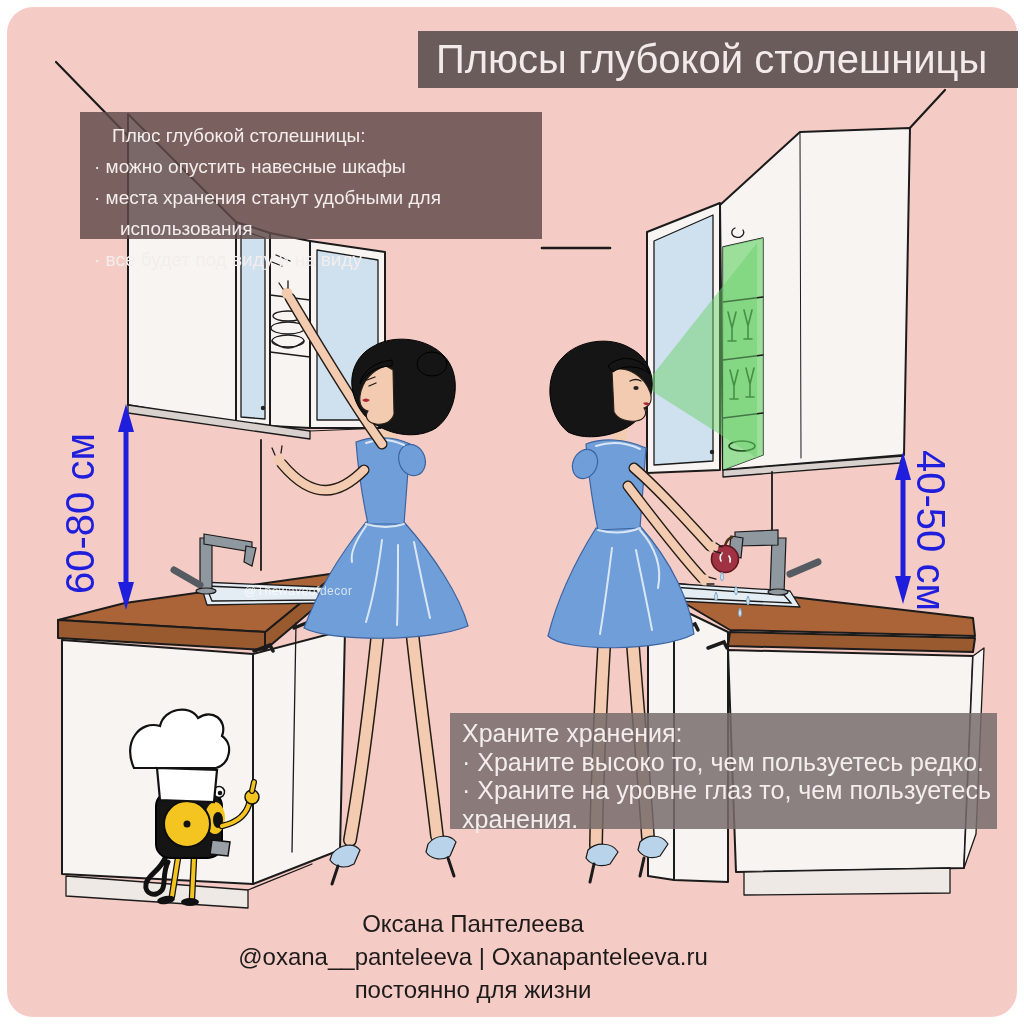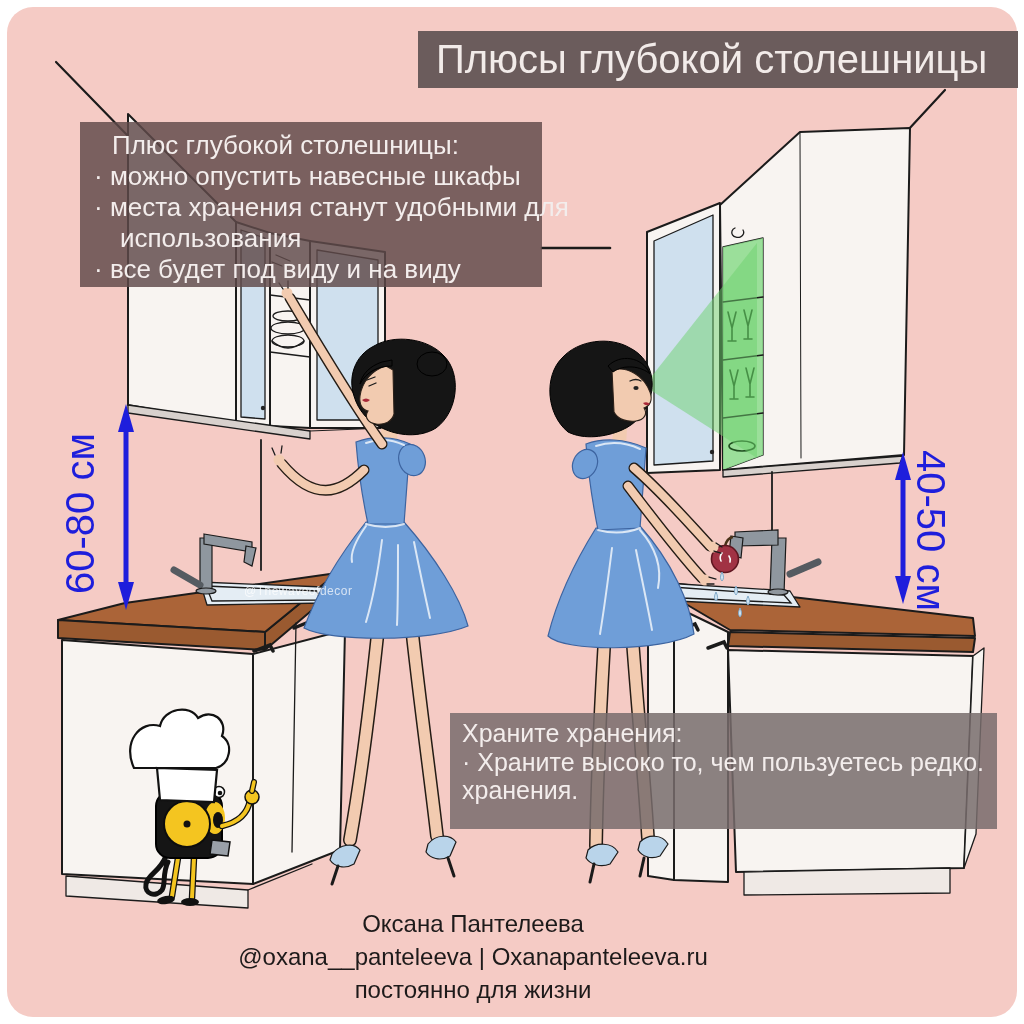--- a/index.html
+++ b/index.html
@@ -35,22 +35,22 @@
   .arrowhead{fill:var(--c-accent,#1e1edc);}
   .f-yellow{fill:var(--c-mascot-yellow,#f4c520);}
   .mascot-limb-out{fill:none;stroke:#111;stroke-width:6.5;stroke-linecap:round;}
   .mascot-limb{fill:none;stroke:var(--c-mascot-yellow,#f4c520);stroke-width:4;stroke-linecap:round;}
 
   
   .title-bar{position:absolute;left:418px;top:31px;width:600px;height:57px;
     background:var(--c-panel,#6b5c5c);color:#f2ebe9;font-size:40px;
     display:flex;align-items:center;padding-left:18px;box-sizing:border-box;white-space:nowrap;}
   .info-box{position:absolute;box-sizing:border-box;color:#f3edec;}
-  .info-left{left:80px;top:122px;width:462px;height:165px;background:var(--c-box-left,rgba(96,74,74,0.83));
-    font-size:26px;line-height:31px;padding:8px 8px 0 14px;}
+  .info-left{left:80px;top:112px;width:462px;height:127px;background:var(--c-box-left,rgba(96,74,74,0.83));
+    font-size:19px;line-height:31px;padding:8px 8px 0 14px;}
   .info-mid{left:450px;top:713px;width:547px;height:116px;background:var(--c-box-mid,rgba(120,108,108,0.85));
     font-size:25px;line-height:28.5px;padding:6px 8px 0 12px;}
   .info-line{white-space:nowrap;}
   .indent-sm{padding-left:18px;}
   .indent{padding-left:26px;}
   .measure{position:absolute;width:172px;text-align:center;font-size:40px;
     color:var(--c-accent,#1e1edc);white-space:nowrap;}
   .measure-left{left:-6px;top:491px;transform:rotate(-90deg);}
   .measure-right{left:844px;top:508px;transform:rotate(90deg);}
   .watermark{position:absolute;left:244px;top:584px;font-size:12px;letter-spacing:0.5px;
@@ -309,20 +309,21 @@
     <div class="info-line indent-sm">Плюс глубокой столешницы:</div>
     <div class="info-line">· можно опустить навесные шкафы</div>
     <div class="info-line">· места хранения станут удобными для</div>
     <div class="info-line indent">использования</div>
     <div class="info-line">· все будет под виду и на виду</div>
   </div>
 
   <div class="info-box info-mid">
     <div class="info-line">Храните хранения:</div>
     <div class="info-line">· Храните высоко то, чем пользуетесь редко.</div>
+    <div class="info-line">· Храните на уровне глаз то, чем пользуетесь</div>
     <div class="info-line">хранения.</div>
   </div>
 
   <div class="measure measure-left">60-80 см</div>
   <div class="measure measure-right">40-50 см</div>
 
   <div class="watermark">@Thewaveofdecor</div>
 
   <div class="footer">
     <div>Оксана Пантелеева</div>

